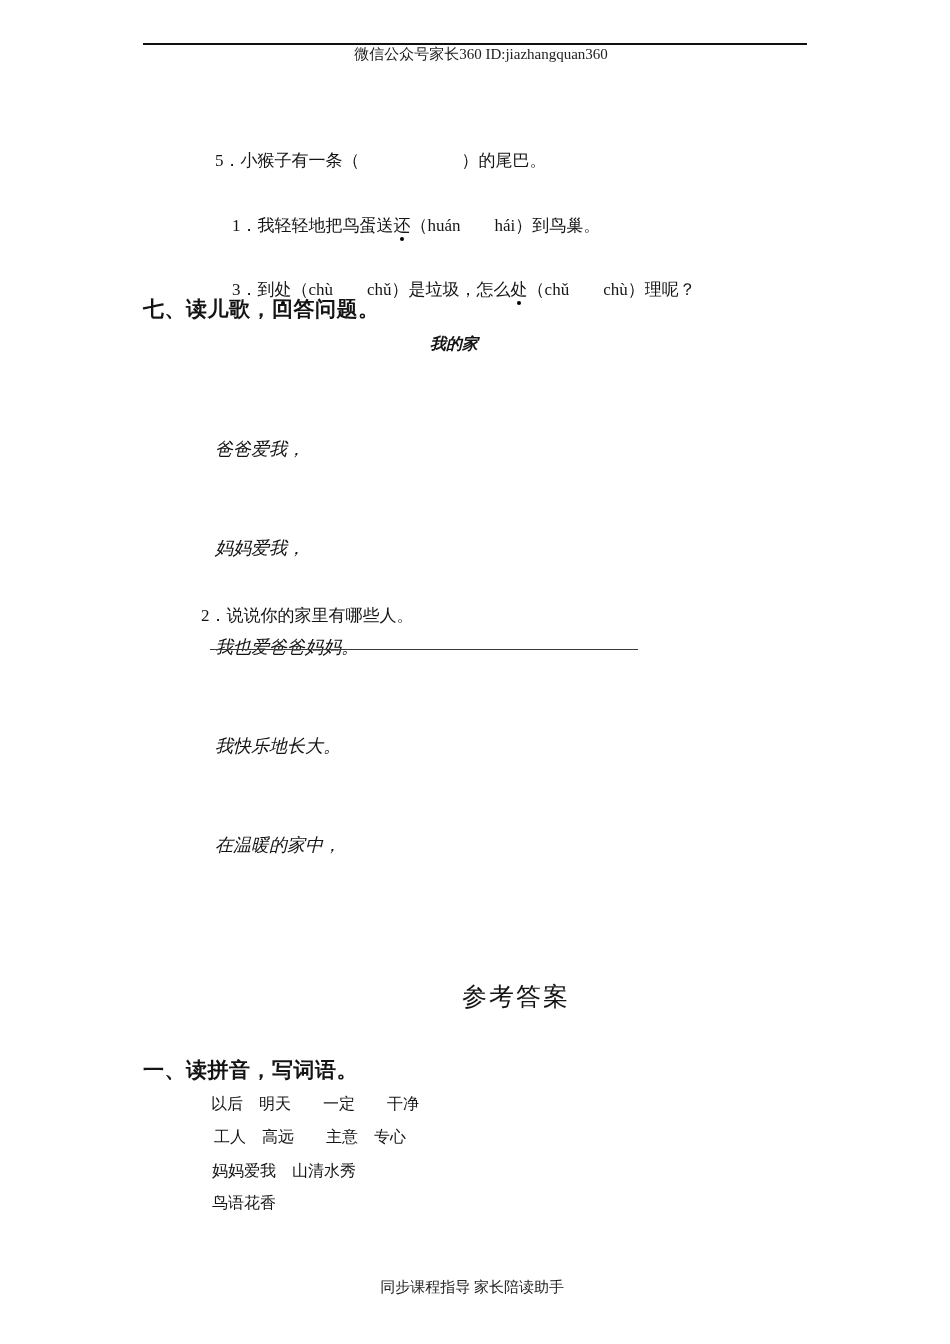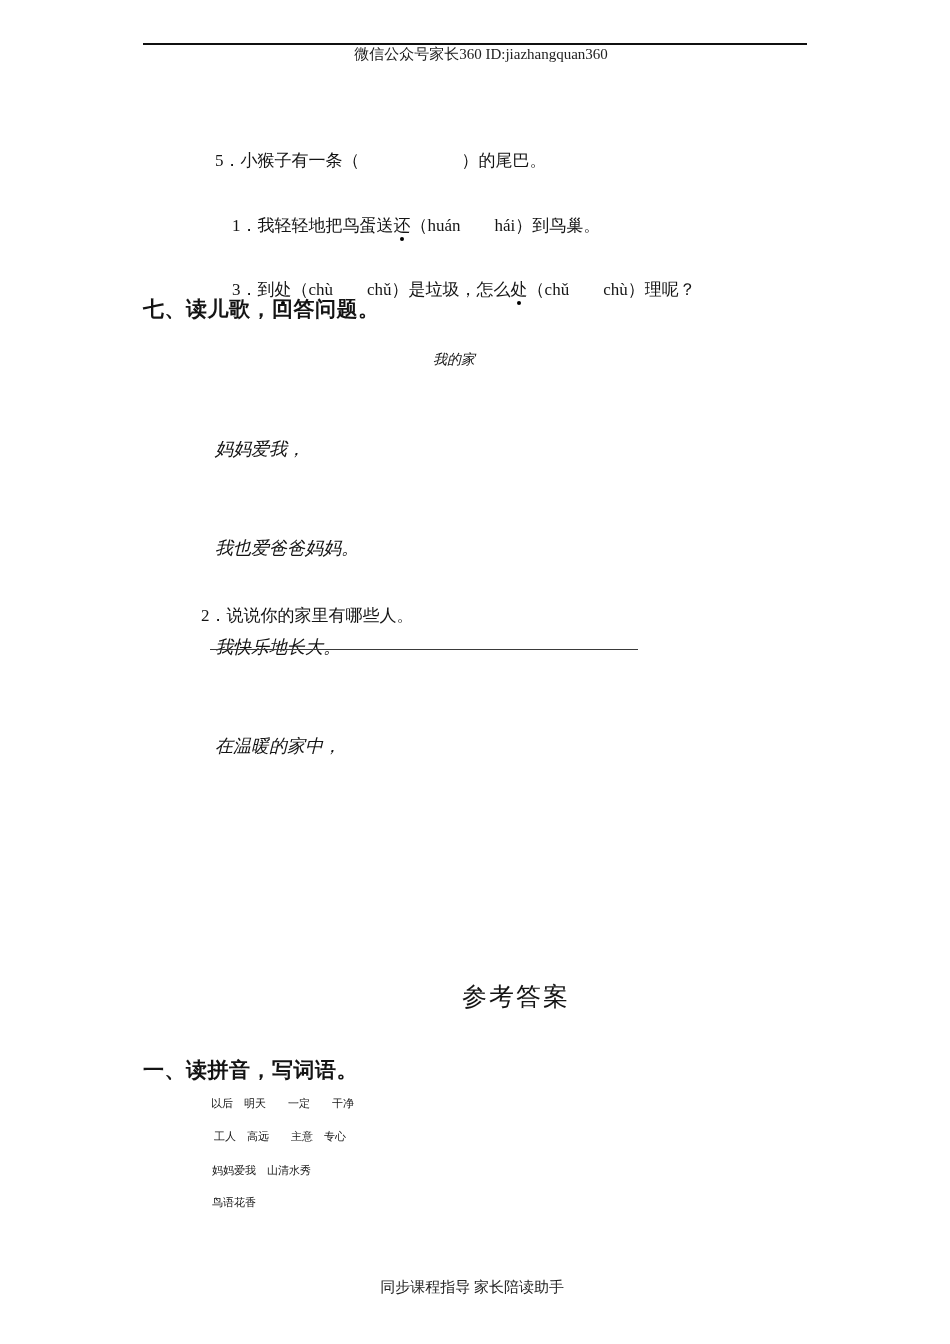--- a/index.html
+++ b/index.html
@@ -22,23 +22,23 @@
   .rule{border-top:2px solid #101010;height:0;}
   .answer-rule{border-bottom:1.5px solid #3a3a3a;height:0;}
   .dotted{position:relative;display:inline-block;}
   .dotted::after{
     content:"";position:absolute;left:50%;bottom:-5px;
     width:4px;height:4px;border-radius:50%;background:#000;
     transform:translateX(-50%);
   }
   .dotted:empty::after{content:none;}
   .poem{font-size:18px;line-height:33px;}
-  .poem-title{font-size:14px;font-weight:normal;margin-top:17px;}
+  .poem-title{font-size:16px;font-weight:bold;}
   .big-title{font-size:25px;font-weight:normal;letter-spacing:2px;}
-  .word-row{font-size:11px;line-height:21px;}
+  .word-row{font-size:16px;line-height:21px;}
 </style>
 </head>
 <body>
 
 <div id="page">
 
   <div class="abs serif small-note center" style="left:481px;top:20px;">微信公众号家长360 ID:jiazhangquan360</div>
   <div class="abs rule" style="left:143px;top:43px;width:664px;"></div>
 
   <div class="abs serif body-text" style="left:215px;top:110px;margin-top:40px;">5．小猴子有一条（　　　　　　）的尾巴。</div>
@@ -51,20 +51,21 @@
 
   <div class="abs serif body-text" style="left:215px;top:258px;text-align:right;">
     <span>3．到</span><span class="dotted">处</span><span>（chù　　chǔ）是垃圾，怎么</span><span class="dotted">处</span><span>（chǔ　　chù）理呢？</span>
   </div>
 
   <div class="abs sansb heading" style="left:143px;top:297px;">七、读儿歌，回答问题。</div>
 
   <div class="abs kai poem-title center" style="left:454px;top:334px;">我的家</div>
 
   <div class="abs kai poem" style="left:215px;top:366px;">
+    <div>爸爸爱我，</div>
     <div>妈妈爱我，</div>
     <div>我也爱爸爸妈妈。</div>
     <div>我快乐地长大。</div>
     <div>在温暖的家中，</div>
   </div>
 
 
   <div class="abs serif body-text" style="left:201px;top:605px;">2．说说你的家里有哪些人。</div>
 
   <div class="abs answer-rule" style="left:210px;top:649px;width:428px;"></div>

